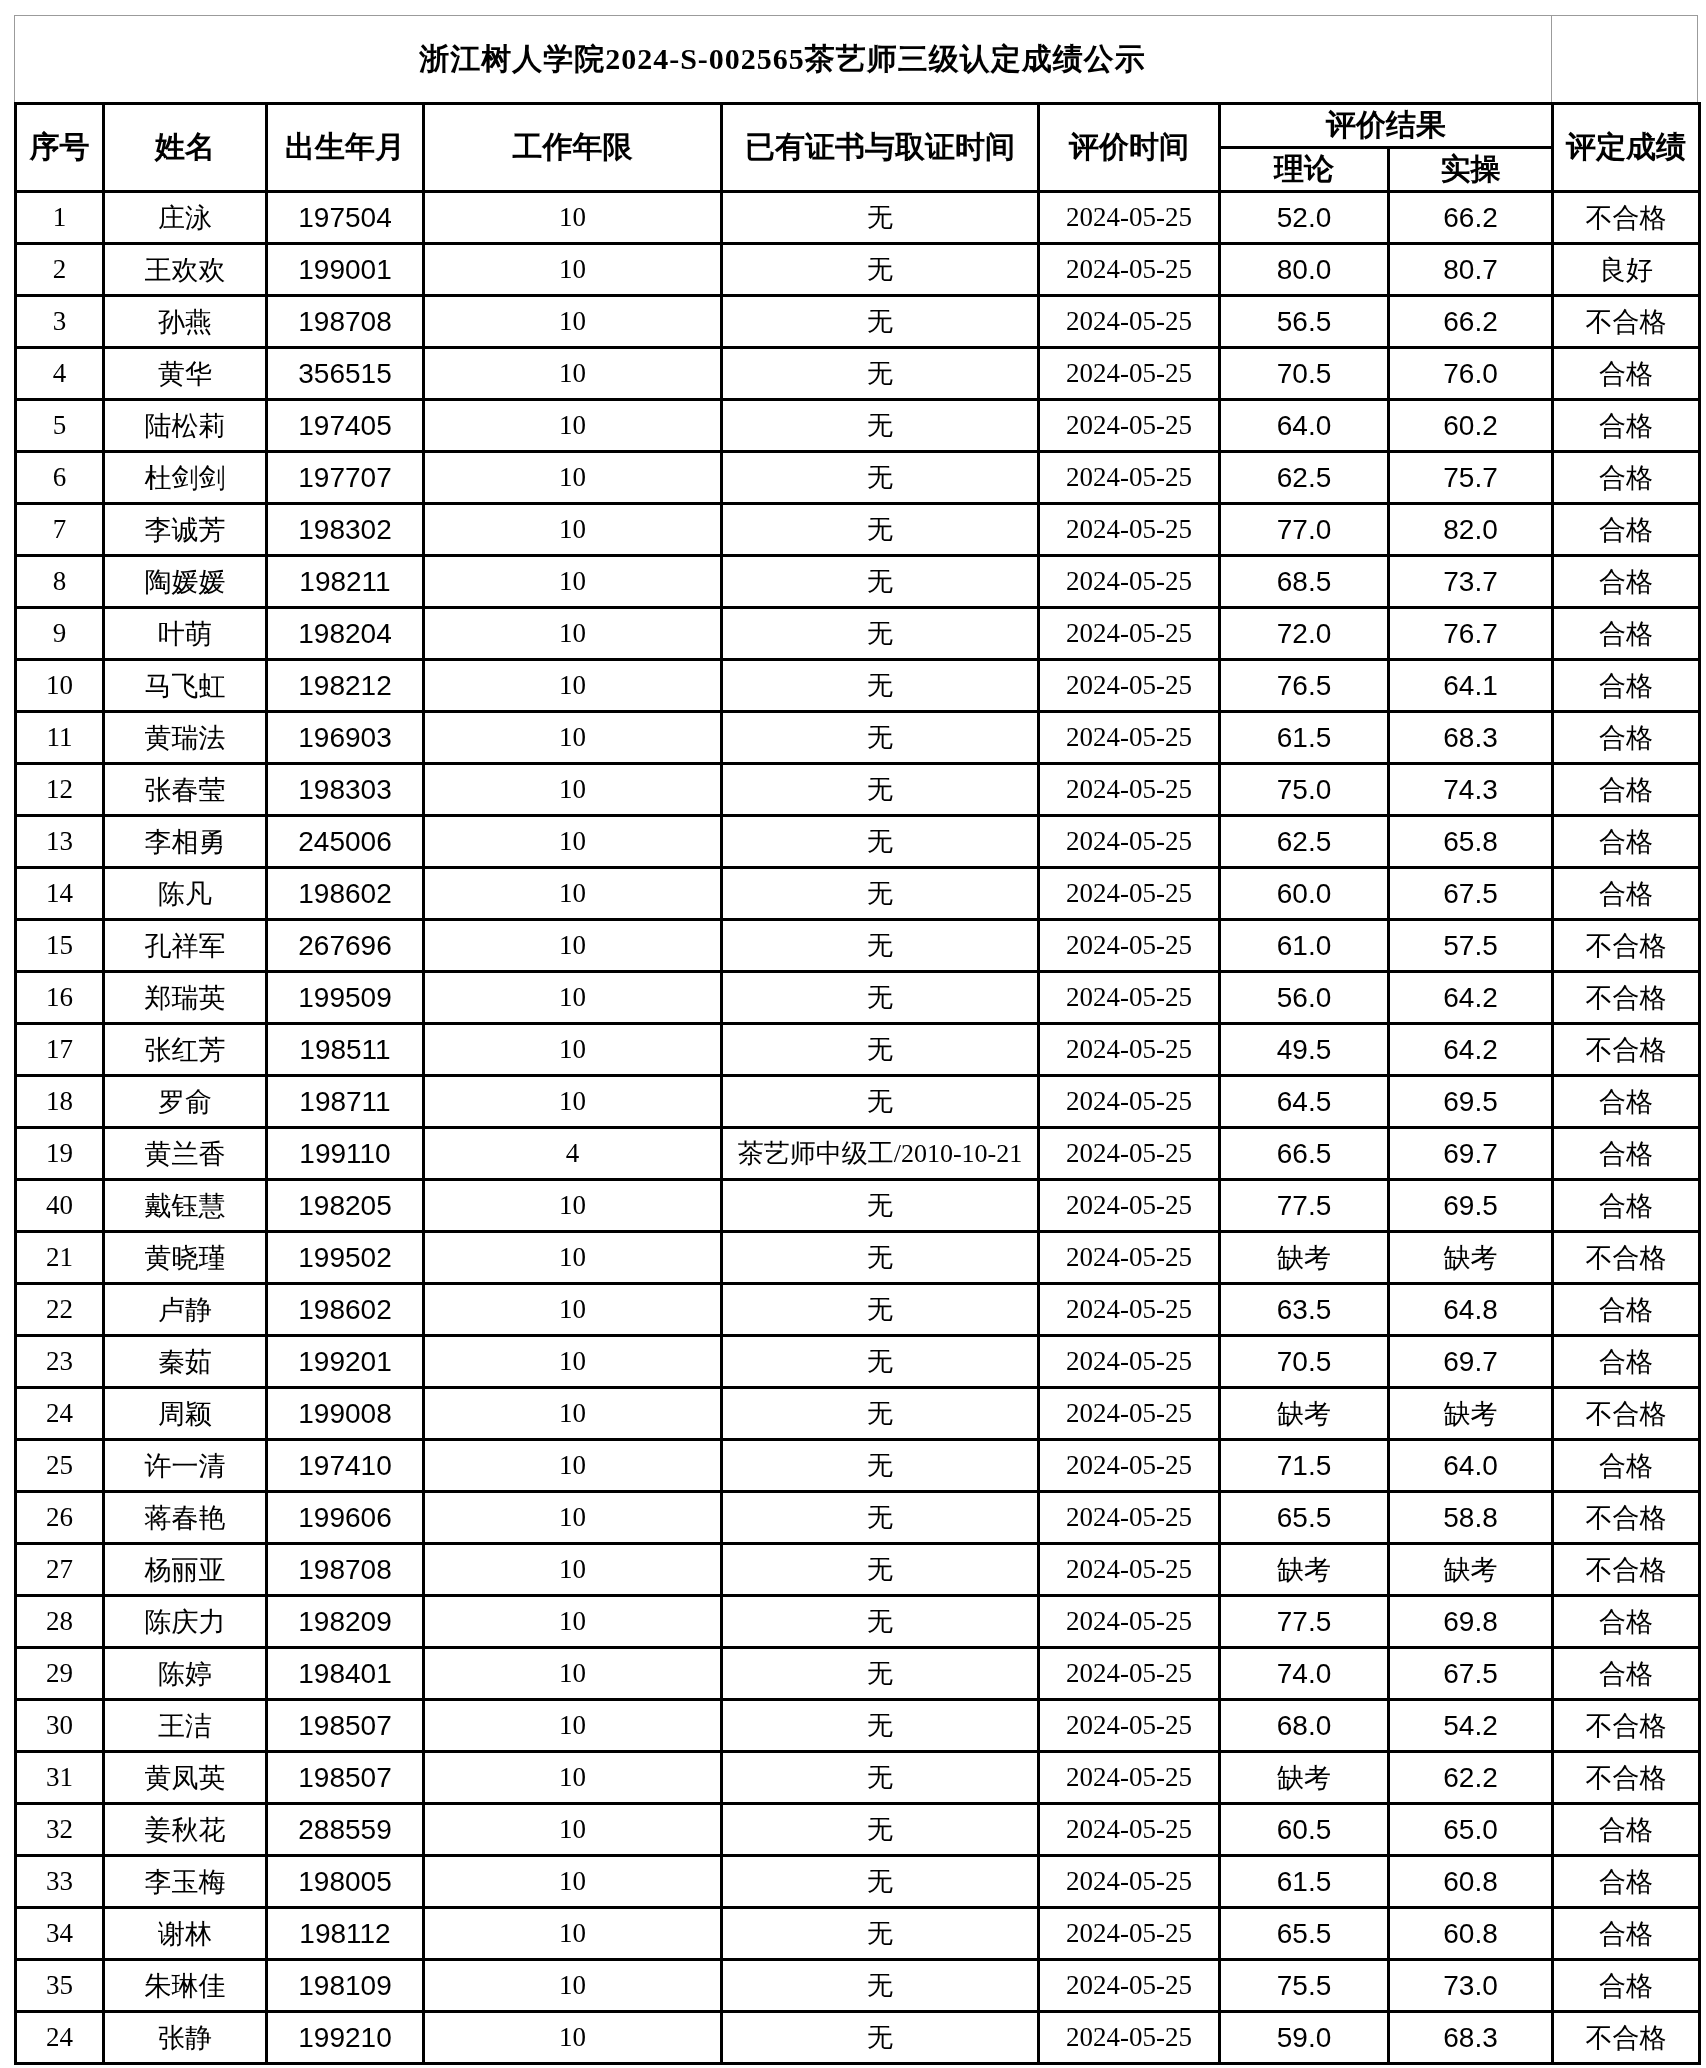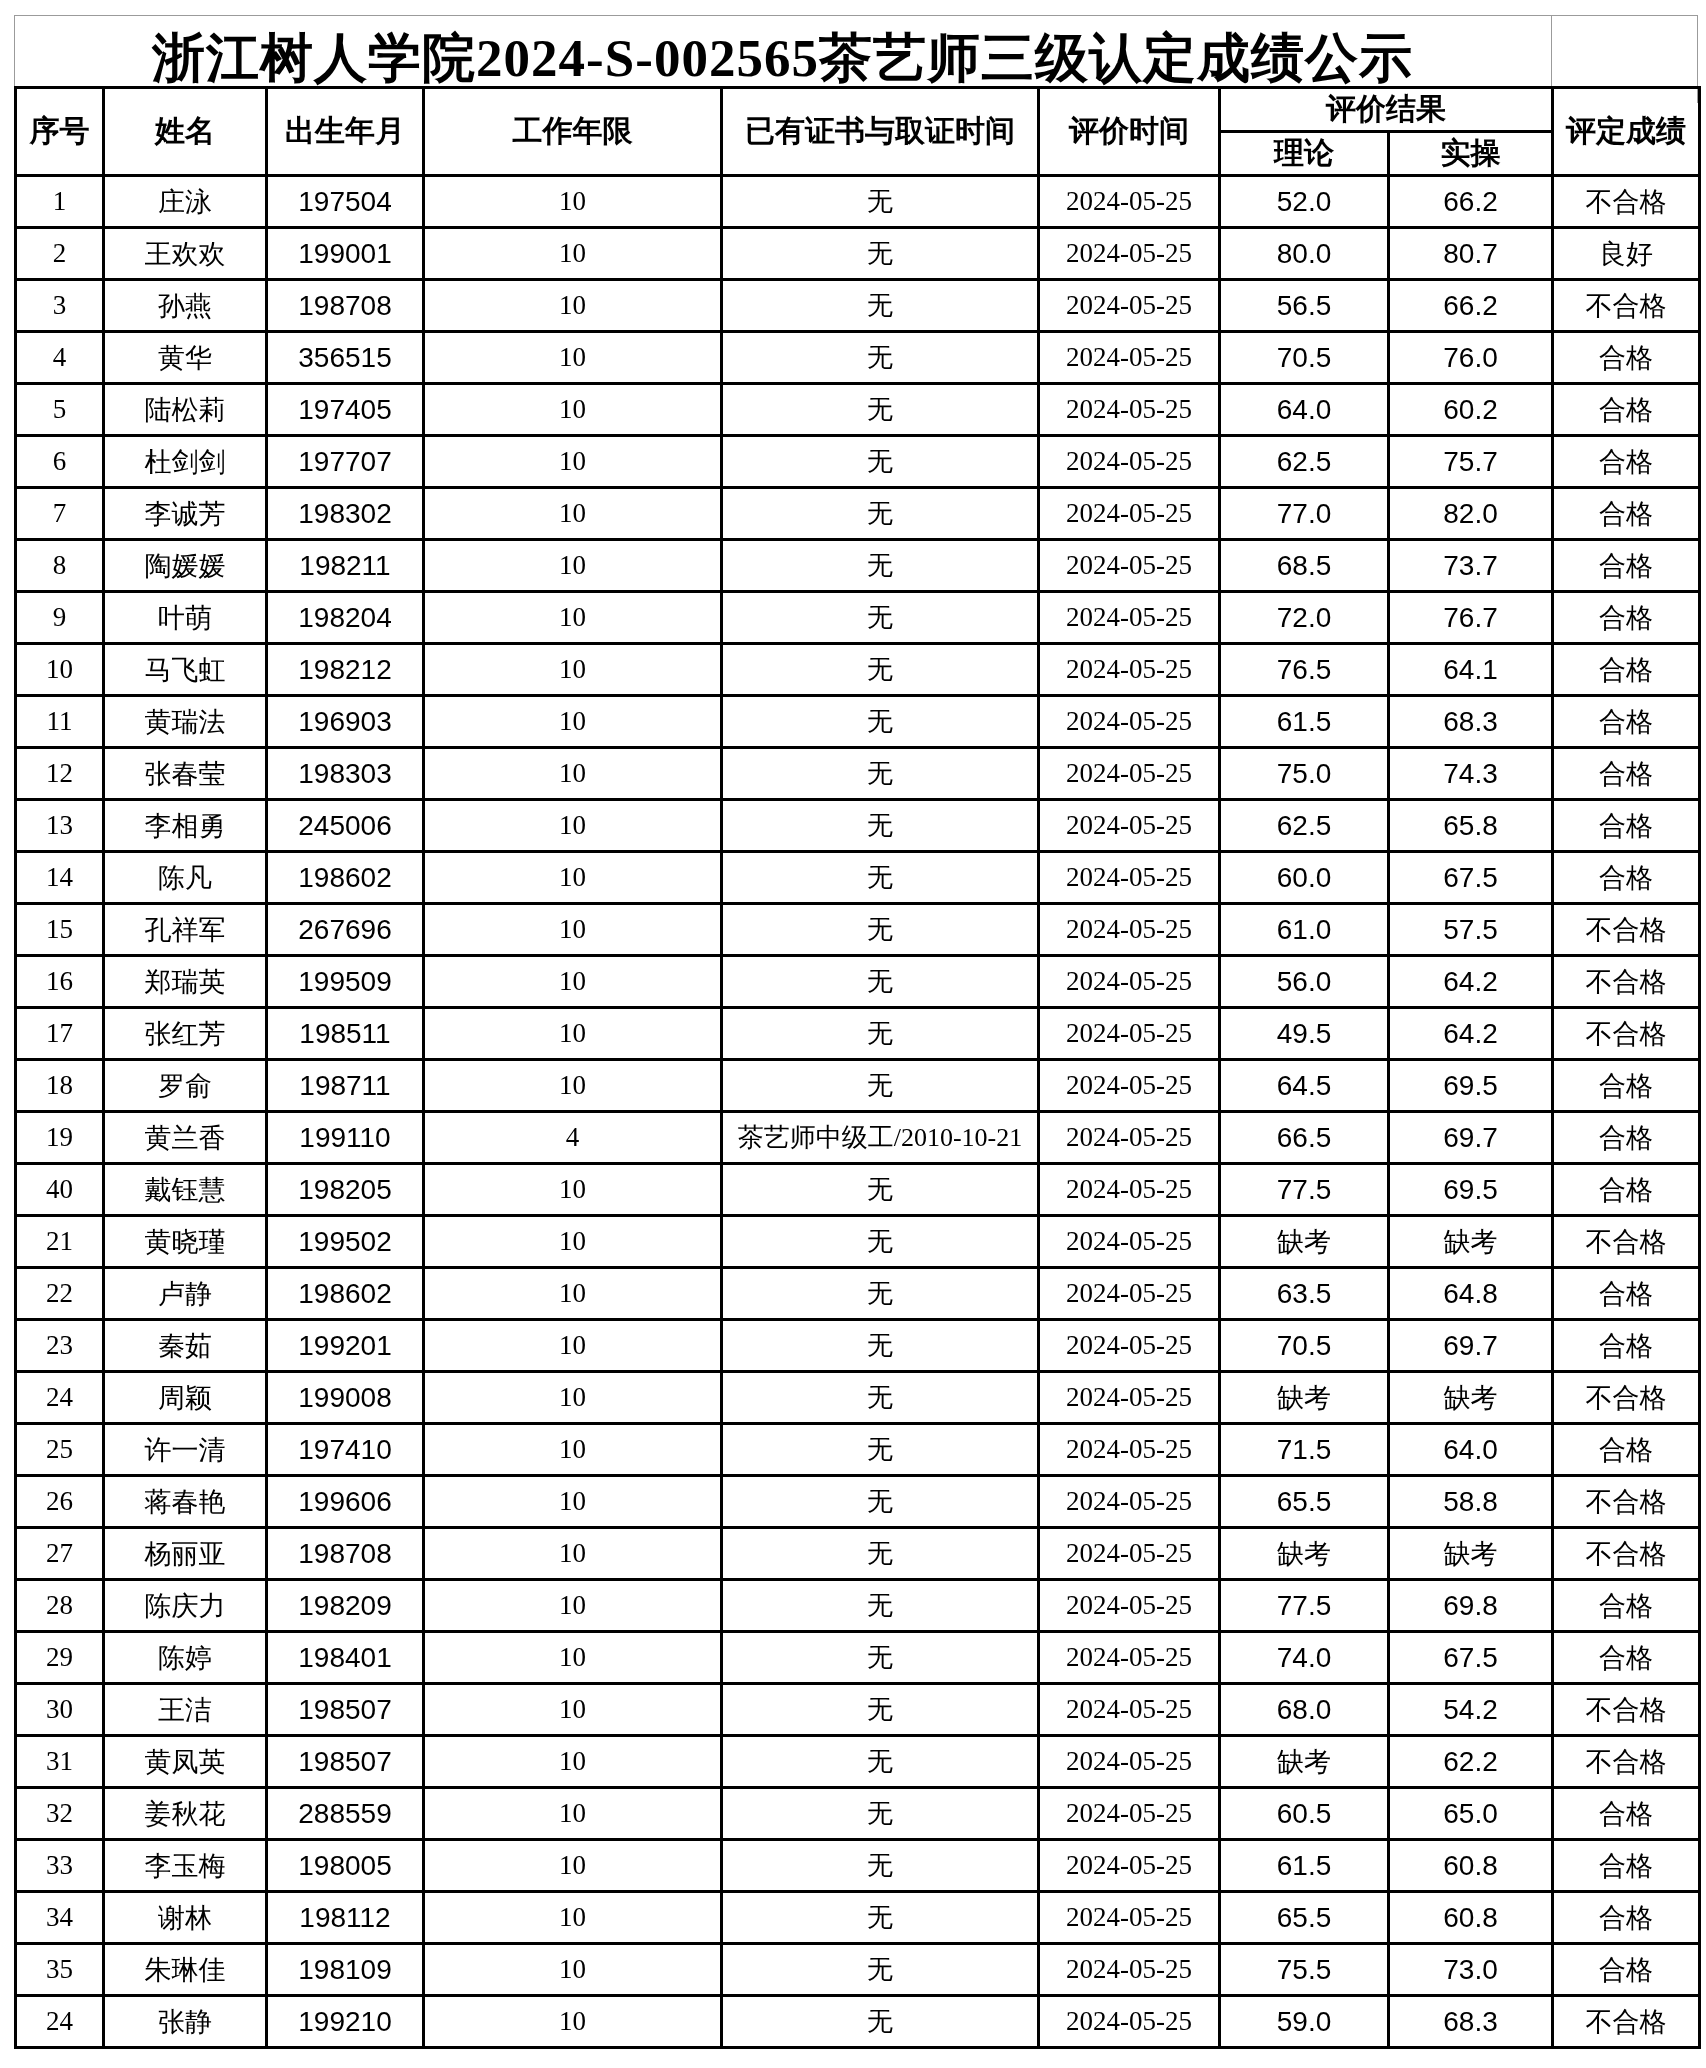--- a/index.html
+++ b/index.html
@@ -16,25 +16,25 @@
   .gl-top    { left:14px;   top:15px; width:1684px; height:1px; }
   .gl-left   { left:14px;   top:15px; width:1px;    height:88px; }
   .gl-mid    { left:1551px; top:15px; width:1px;    height:88px; }
   .gl-right  { left:1697px; top:15px; width:1px;    height:88px; }
 
   .title-box {
     position:absolute; left:14px; top:15px; width:1537px; height:88px;
     display:flex; align-items:center; justify-content:center;
   }
   .title-text {
-    font-size:53px; font-weight:bold; letter-spacing:1px; white-space:nowrap;
+    font-size:30px; font-weight:bold; letter-spacing:1px; white-space:nowrap;
   }
 
   table.results {
-    position:absolute; left:14px; top:86px; width:1684px;
+    position:absolute; left:14px; top:102px; width:1684px;
     border-collapse:collapse; table-layout:fixed;
   }
   table.results th, table.results td {
     border:3px solid #000;
     text-align:center; vertical-align:middle;
     padding:0; overflow:hidden; white-space:nowrap;
   }
   thead tr.h1 { height:42px; }
   thead tr.h2 { height:40px; }
   thead th { font-size:30px; font-weight:bold; }

